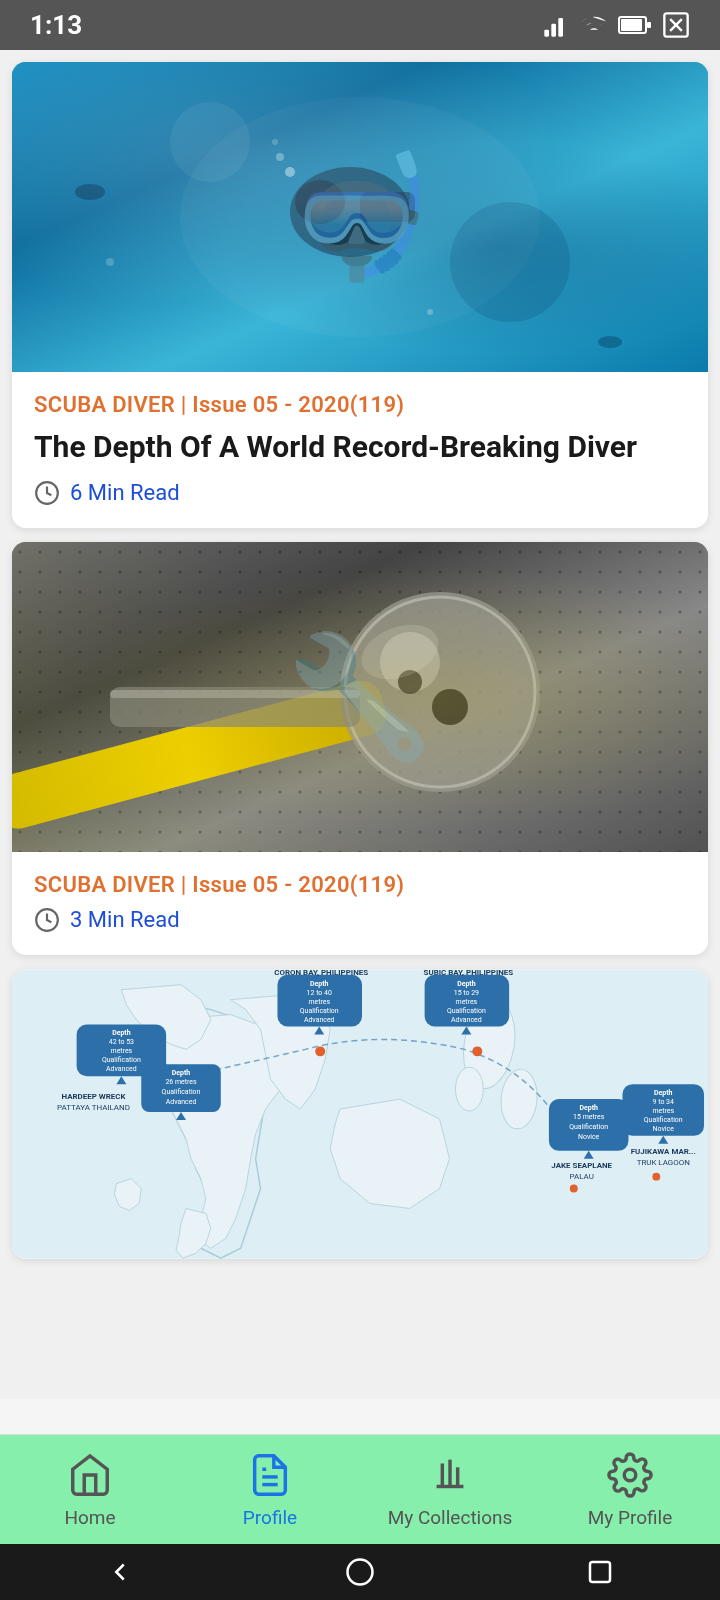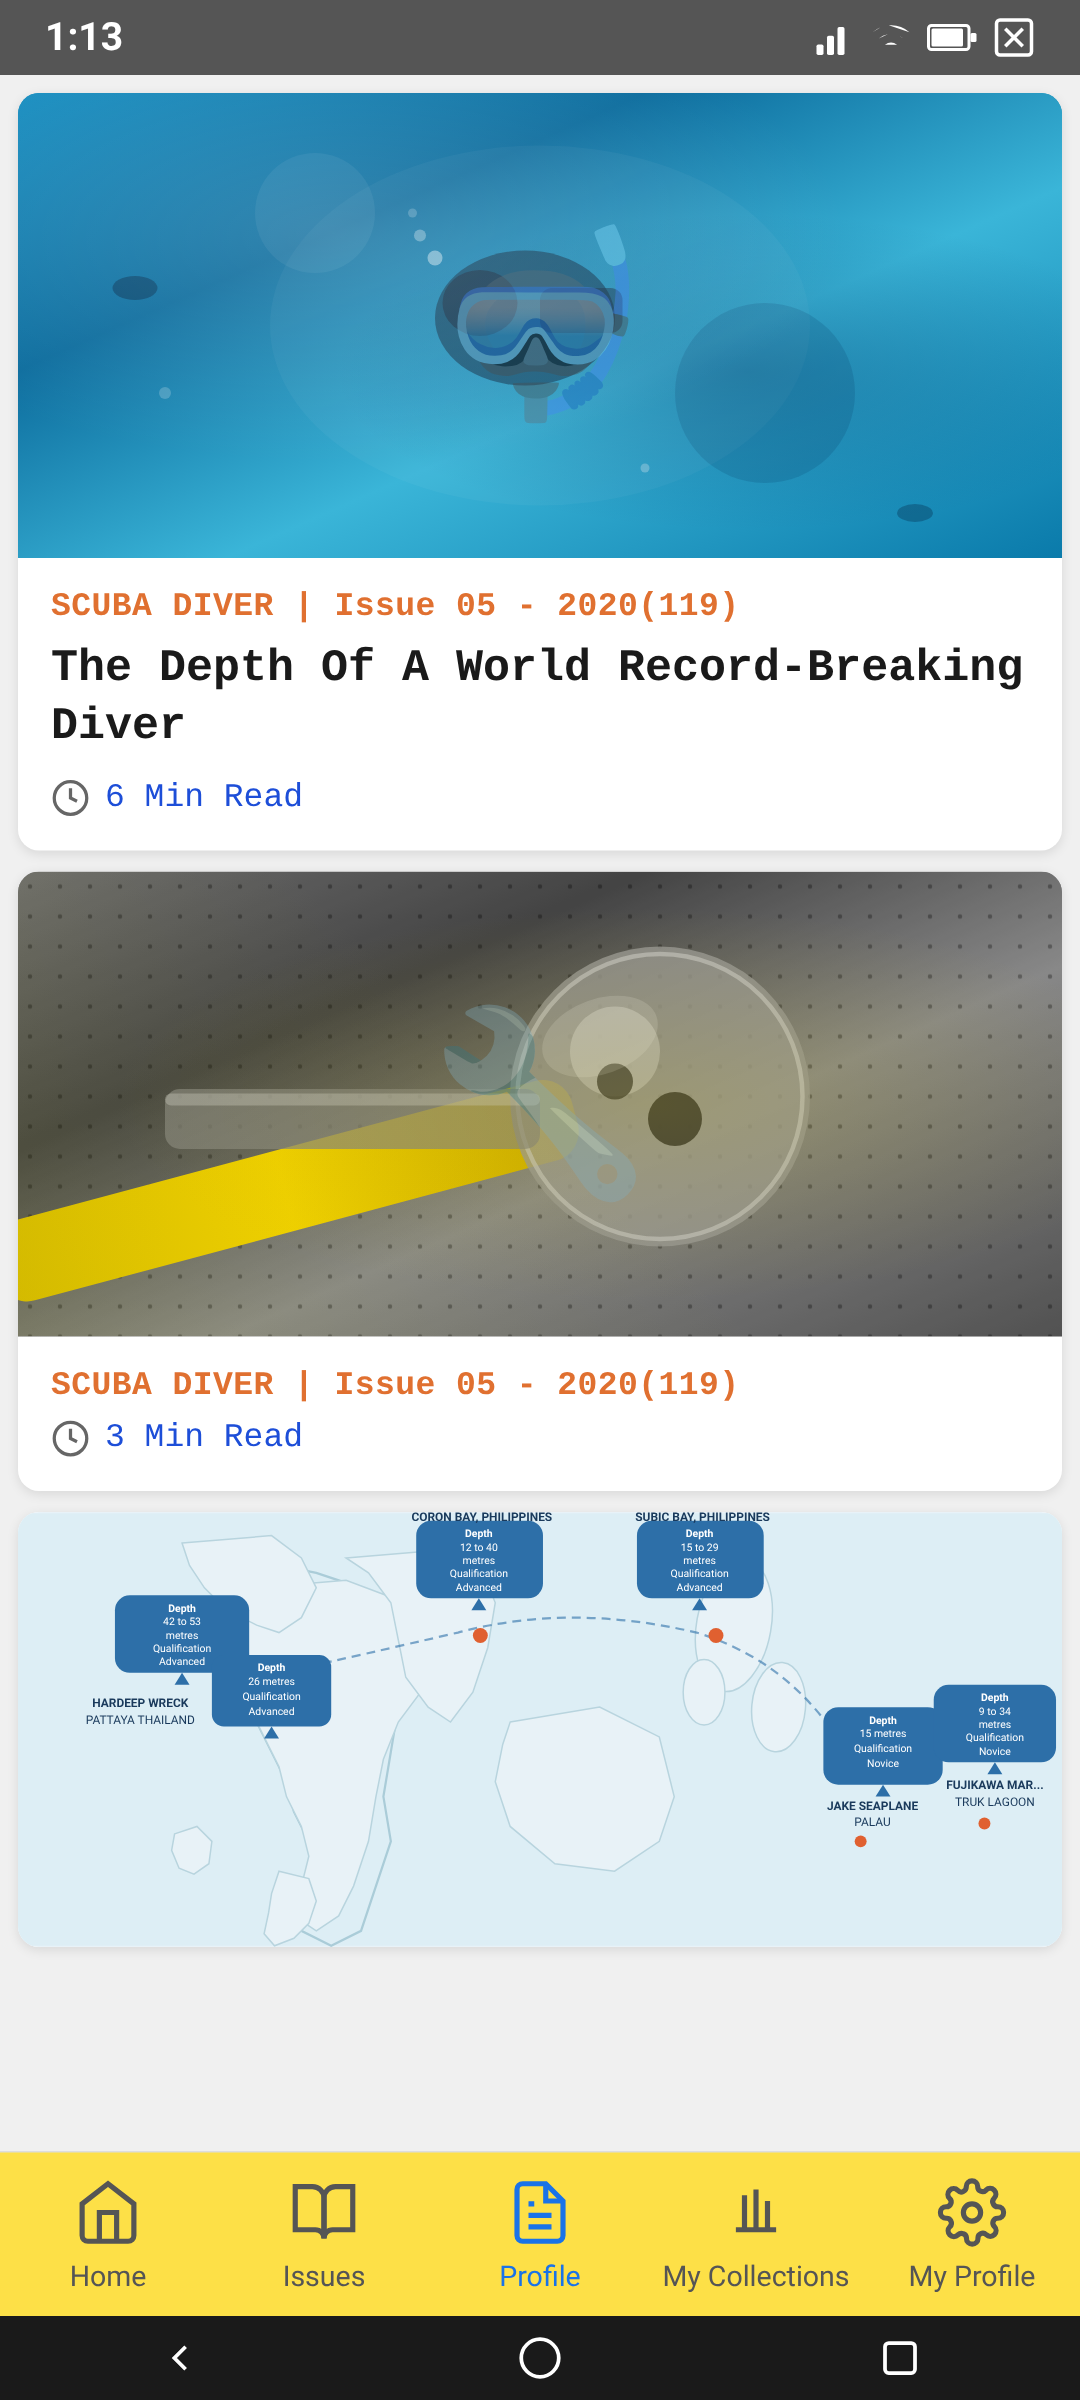--- a/index.html
+++ b/index.html
@@ -97,21 +97,20 @@
       position: absolute;
       font-size: 120px;
       top: 50%;
       left: 50%;
       transform: translate(-50%, -50%);
       opacity: 0.35;
     }
 
     .article-body {
       padding: 20px 22px 22px;
-      font-family: Liberation Mono, monospace;
     }
     .article-tag {
       color: #e07030;
       font-size: 22px;
       font-weight: 600;
       margin-bottom: 10px;
       letter-spacing: 0.3px;
     }
     .article-title {
       font-size: 30px;
@@ -153,21 +152,21 @@
       height: 100%;
     }
 
     
     .bottom-nav {
       position: fixed;
       bottom: 56px;
       left: 0;
       width: 720px;
       height: 110px;
-      background: #fde047;
+      background: #86efac;
       border-top: 1px solid #ddd;
       display: flex;
       align-items: center;
       justify-content: space-around;
     }
     .nav-item {
       display: flex;
       flex-direction: column;
       align-items: center;
       gap: 6px;
@@ -453,29 +452,20 @@
   <div class="nav-item">
     <div class="nav-icon">
       <svg width="46" height="46" viewBox="0 0 24 24" fill="none" stroke="#555" stroke-width="1.8">
         <path d="M3 9l9-7 9 7v11a2 2 0 0 1-2 2H5a2 2 0 0 1-2-2z"></path>
         <polyline points="9 22 9 12 15 12 15 22"></polyline>
       </svg>
     </div>
     <span class="nav-label">Home</span>
   </div>
 
-  <div class="nav-item">
-    <div class="nav-icon">
-      <svg width="46" height="46" viewBox="0 0 24 24" fill="none" stroke="#555" stroke-width="1.8">
-        <path d="M2 3h6a4 4 0 0 1 4 4v14a3 3 0 0 0-3-3H2z"></path>
-        <path d="M22 3h-6a4 4 0 0 0-4 4v14a3 3 0 0 1 3-3h7z"></path>
-      </svg>
-    </div>
-    <span class="nav-label">Issues</span>
-  </div>
 
   <div class="nav-item active">
     <div class="nav-icon">
       <svg width="46" height="46" viewBox="0 0 24 24" fill="none" stroke="#1a73e8" stroke-width="1.8">
         <path d="M14 2H6a2 2 0 0 0-2 2v16a2 2 0 0 0 2 2h12a2 2 0 0 0 2-2V8z"></path>
         <polyline points="14 2 14 8 20 8"></polyline>
         <line x1="16" y1="13" x2="8" y2="13"></line>
         <line x1="16" y1="17" x2="8" y2="17"></line>
         <polyline points="10 9 9 9 8 9"></polyline>
       </svg>

